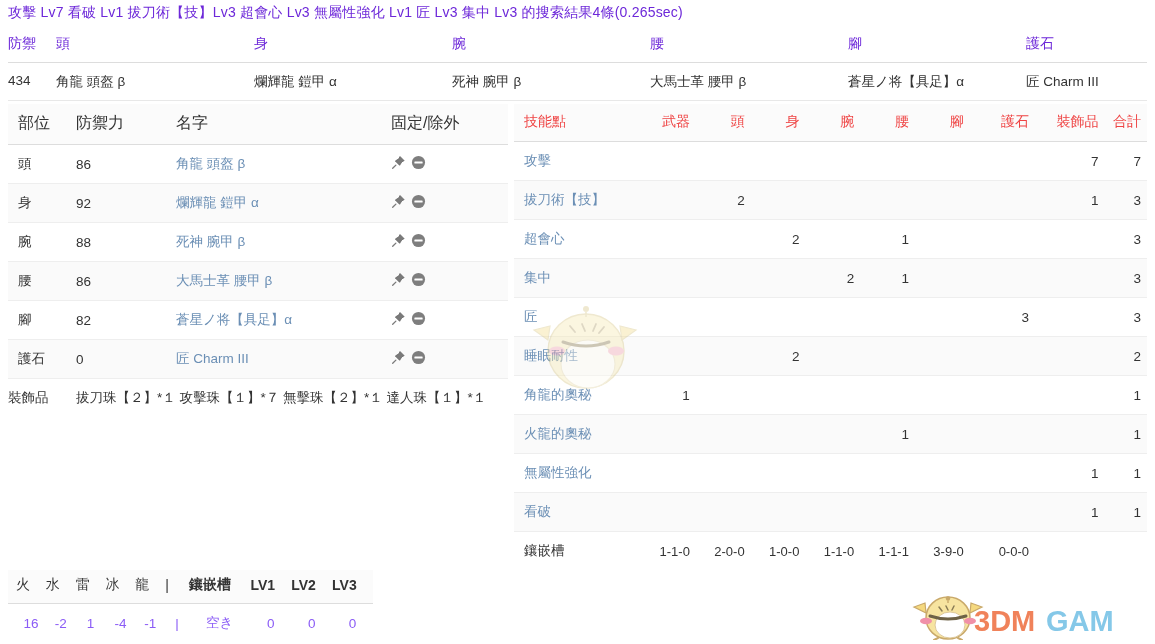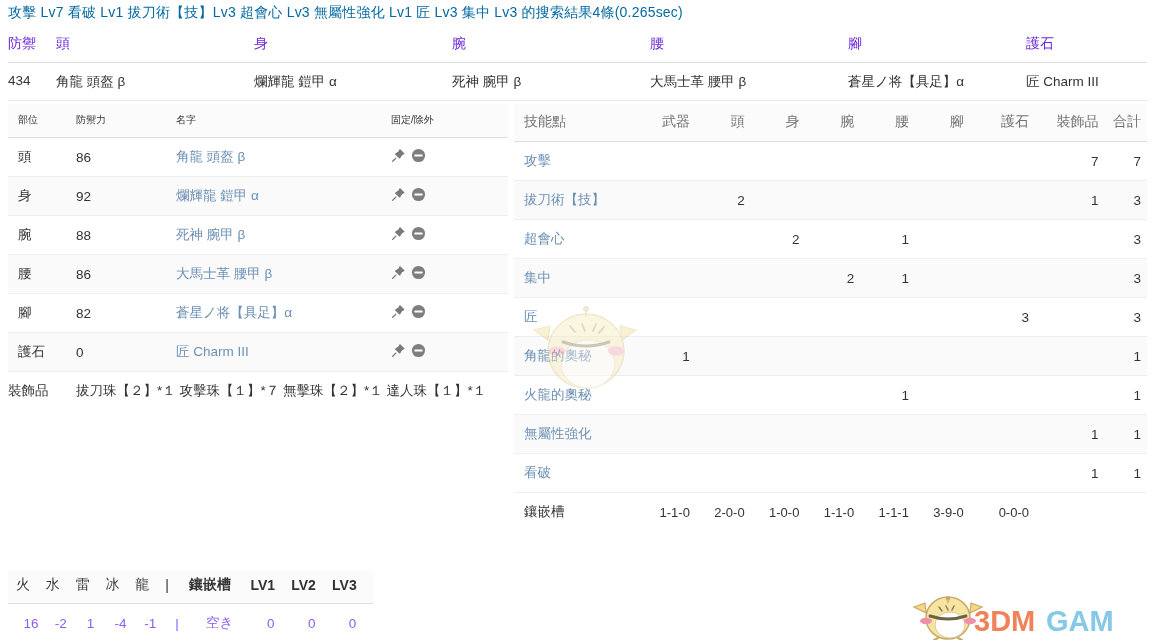--- a/index.html
+++ b/index.html
@@ -8,21 +8,21 @@
     background:#ffffff;
     font-family:"Liberation Sans","DejaVu Sans",sans-serif;
     font-size:13.5px;
     color:#333333;
     position:relative;
     overflow:hidden;
     -webkit-font-smoothing:antialiased;
   }
   .search-line{
     position:absolute;left:8px;top:4px;
-    font-size:14px;color:#0369a1;white-space:nowrap;
+    font-size:14px;color:#6d28d9;white-space:nowrap;
     letter-spacing:.2px;
   }
 
   
   table.tbl{border-collapse:collapse;}
   .top-table{
     position:absolute;left:8px;top:30px;width:1139px;
   }
   .top-table th{
     font-weight:normal;text-align:left;font-size:14px;color:#6d28d9;
@@ -39,21 +39,21 @@
   .c-arm{width:198px;}
   .c-waist{width:198px;}
   .c-legs{width:178px;}
   .c-charm{width:auto;}
 
   
   .gear-table{
     position:absolute;left:8px;top:104px;width:500px;
   }
   .gear-table th{
-    font-weight:normal;text-align:left;font-size:10px;color:#333;
+    font-weight:normal;text-align:left;font-size:16px;color:#333;
     padding:9px 0 10px 0;border-bottom:1px solid #dddddd;
     background:#fbfbfb;
   }
   .gear-table td{
     font-size:13.5px;padding:10px 0 10px 0;
     border-bottom:1px solid #eeeeee;color:#333;
   }
   .gear-table tbody tr:nth-child(even) td{background:#fafafa;}
   .gear-table .g-part{width:58px;padding-left:10px;}
   .gear-table th.g-part{padding-left:10px;}
@@ -67,21 +67,21 @@
   
   .icons{white-space:nowrap;}
   .ico{display:inline-block;vertical-align:middle;}
   .ico + .ico{margin-left:5px;}
 
   
   .skill-table{
     position:absolute;left:514px;top:104px;width:633px;
   }
   .skill-table th{
-    font-weight:normal;font-size:14px;color:#737373;
+    font-weight:normal;font-size:14px;color:#ef4444;
     padding:9px 0 10px 0;border-bottom:1px solid #dddddd;
     background:#fbfbfb;text-align:right;
   }
   .skill-table th.s-name{text-align:left;padding-left:10px;}
   .skill-table td{
     font-size:13.5px;padding:10px 0 10px 0;
     border-bottom:1px solid #eeeeee;text-align:right;color:#333;
   }
   .skill-table td.s-name{text-align:left;padding-left:10px;}
   .skill-table tbody tr:nth-child(even) td{background:#fafafa;}
@@ -326,20 +326,32 @@
         <td class="s-name col-name"><a class="lnk" href="#">匠</a></td>
         <td class="col-w"></td>
         <td class="col-p"></td>
         <td class="col-p"></td>
         <td class="col-p"></td>
         <td class="col-p"></td>
         <td class="col-p"></td>
         <td class="col-charm">3</td>
         <td class="col-deco"></td>
         <td class="col-total">3</td>
+      </tr>
+      <tr>
+        <td class="s-name col-name"><a class="lnk" href="#">睡眠耐性</a></td>
+        <td class="col-w"></td>
+        <td class="col-p"></td>
+        <td class="col-p">2</td>
+        <td class="col-p"></td>
+        <td class="col-p"></td>
+        <td class="col-p"></td>
+        <td class="col-charm"></td>
+        <td class="col-deco"></td>
+        <td class="col-total">2</td>
       </tr>
       <tr>
         <td class="s-name col-name"><a class="lnk" href="#">角龍的奧秘</a></td>
         <td class="col-w">1</td>
         <td class="col-p"></td>
         <td class="col-p"></td>
         <td class="col-p"></td>
         <td class="col-p"></td>
         <td class="col-p"></td>
         <td class="col-charm"></td>

